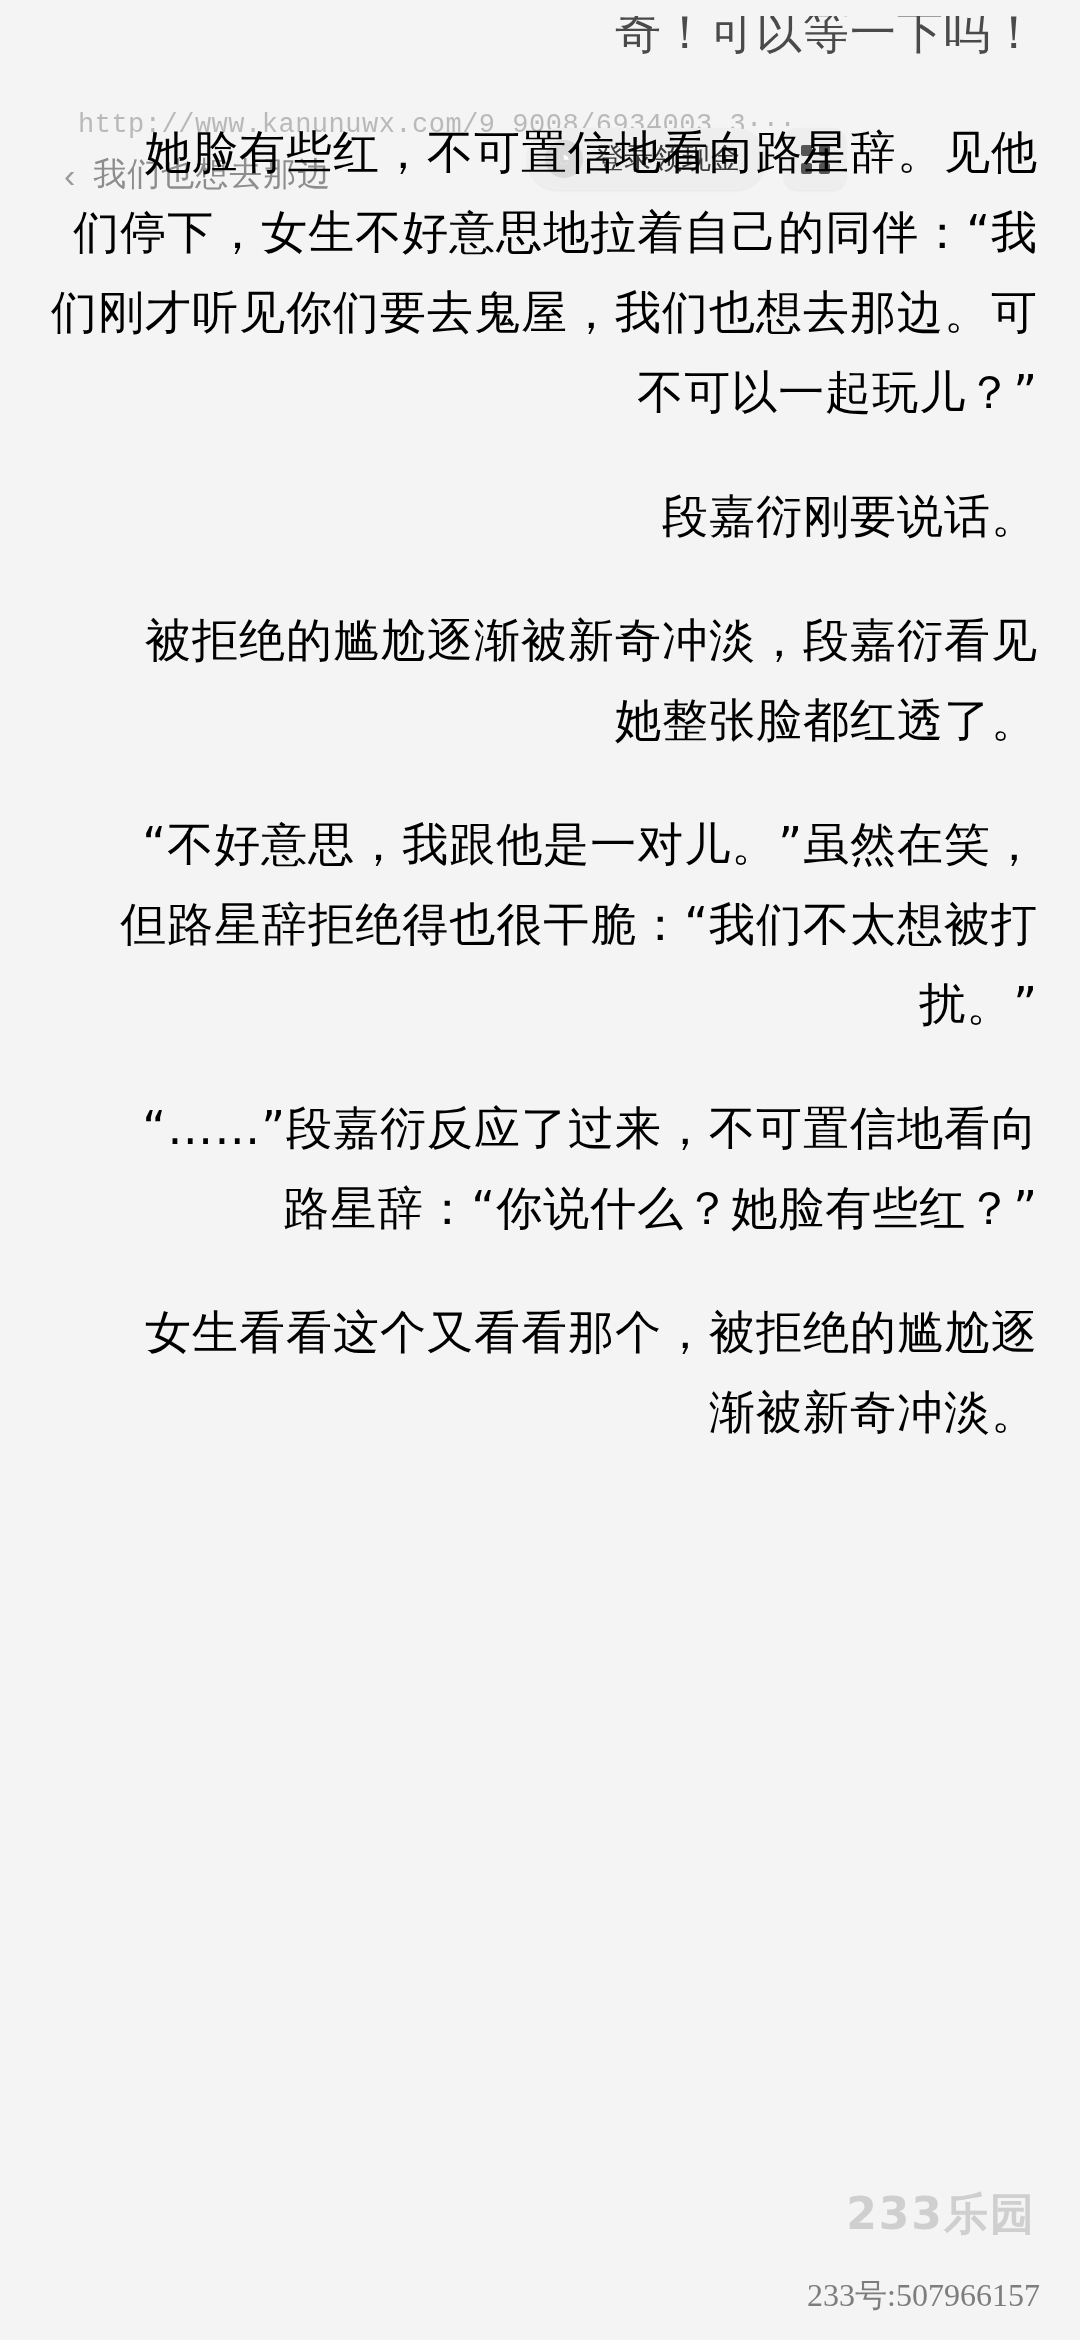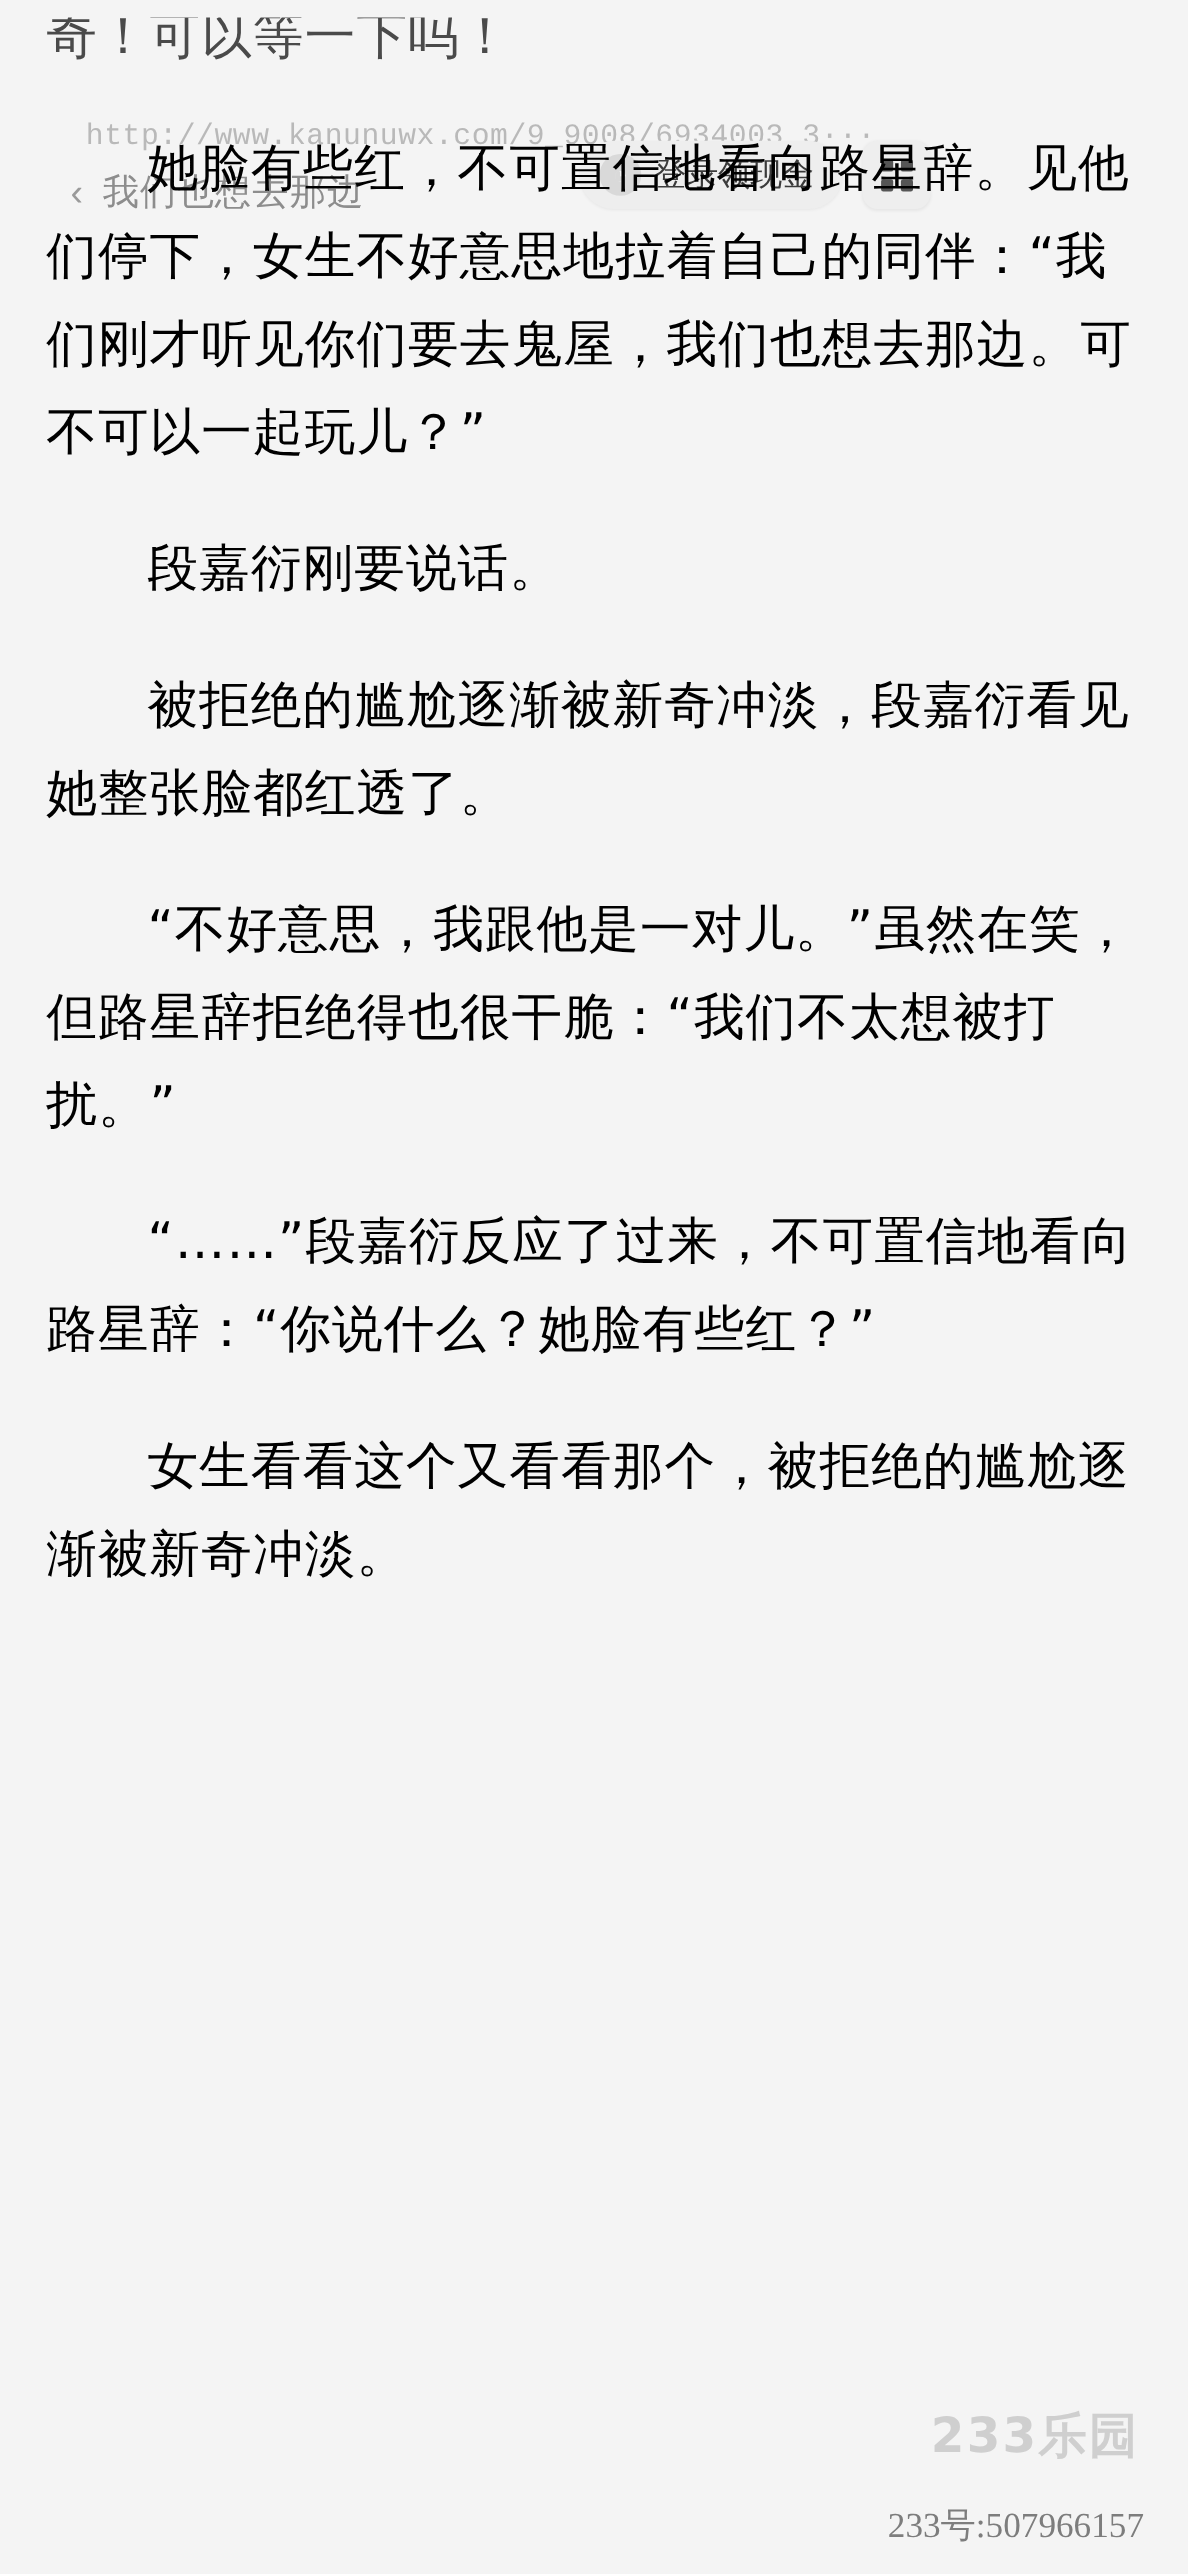--- a/index.html
+++ b/index.html
@@ -121,20 +121,21 @@
   }
 
   .para {
     font-size: 46px;
     line-height: 80px;
     letter-spacing: 1px;
     margin: 0 0 44px 0;
     text-indent: 92px;
     font-family: "DejaVu Sans", sans-serif;
     font-weight: 500;
+    text-align: right;
   }
   .para.clipped {
     
     position: absolute;
     top: 16px;
     left: 42px;
     width: 996px;
     height: 56px;
     overflow: hidden;
     text-indent: 0;

